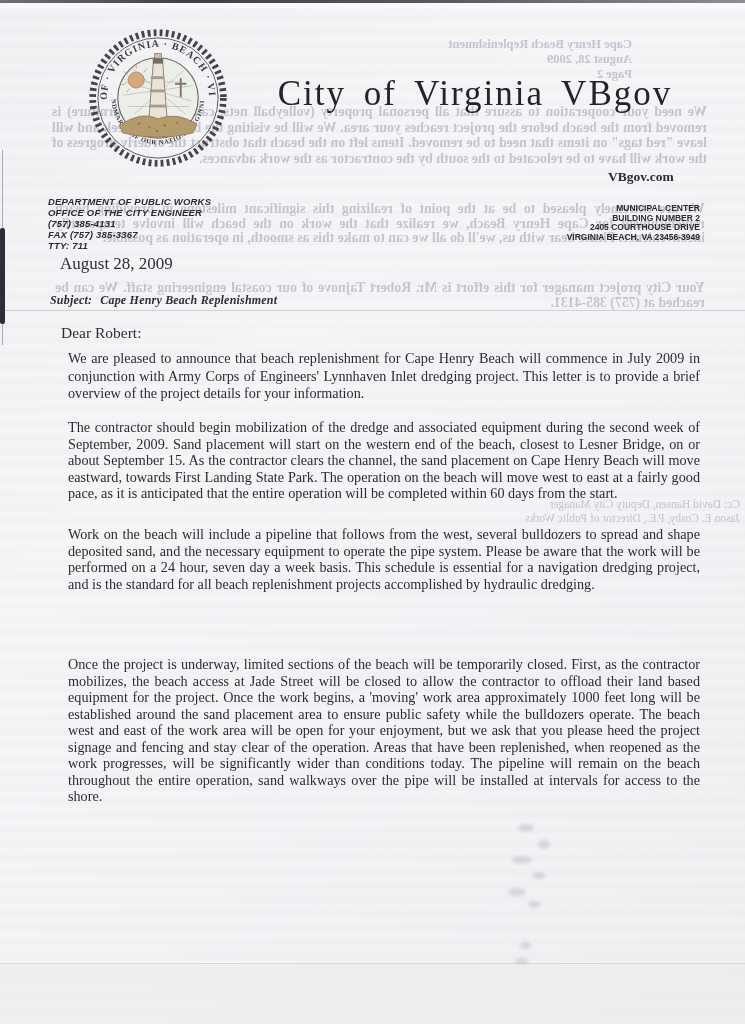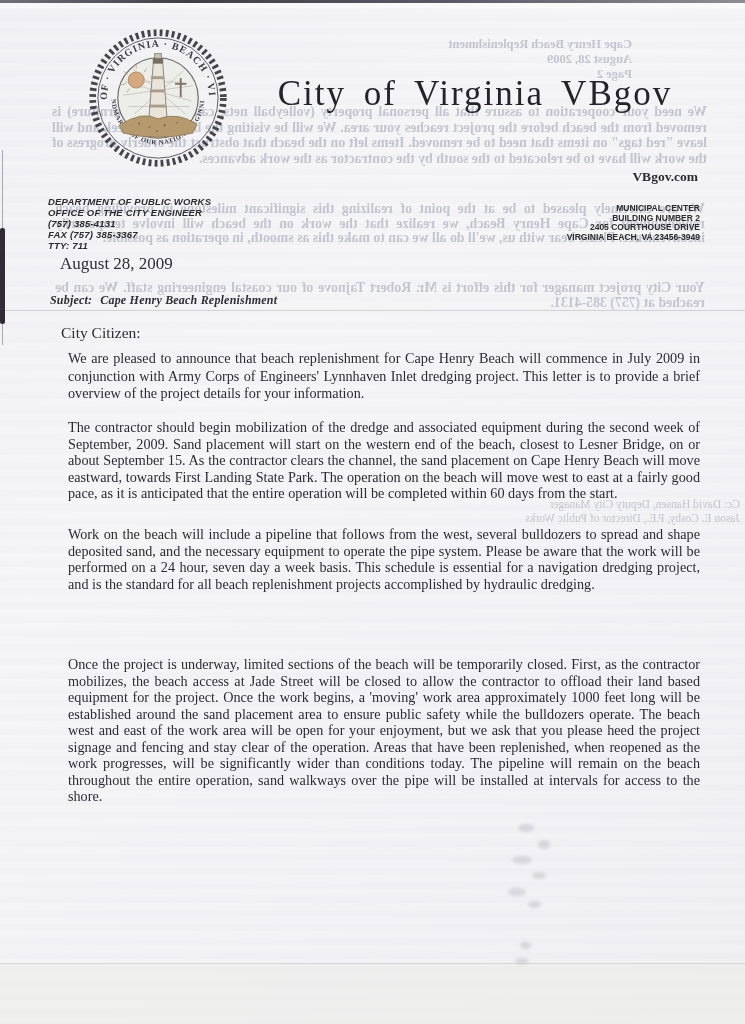--- a/index.html
+++ b/index.html
@@ -26,21 +26,21 @@
   
   .ghost{transform:scaleX(-1);color:#9aa0b2;opacity:0.55;filter:blur(0.4px);
     font-family:"Liberation Serif","DejaVu Serif",serif;z-index:1;}
   .ghost .gline{white-space:nowrap;}
   .ghost-just{text-align:justify;}
 
   
   .seal{left:83px;top:27px;width:150px;height:142px;z-index:3;}
   .brand-title{left:250px;top:74px;width:450px;z-index:3;
     font-size:35px;letter-spacing:2px;word-spacing:7px;color:#232329;text-align:center;white-space:nowrap;}
-  .website{left:608px;top:169px;width:90px;z-index:3;font-weight:bold;font-size:13.5px;color:#2a2a30;text-align:right;}
+  .website{left:608px;top:169px;width:90px;z-index:3;font-weight:bold;font-size:13.5px;color:#2a2a30;}
 
   .dept-block{left:48px;top:196px;z-index:3;font-family:"Liberation Sans","DejaVu Sans",sans-serif;
     font-weight:bold;font-size:9.5px;line-height:11px;color:#2c2c31;letter-spacing:0.2px;font-style:italic;}
   .muni-block{left:450px;top:204px;width:250px;z-index:3;text-align:right;
     font-family:"Liberation Sans","DejaVu Sans",sans-serif;font-weight:bold;font-size:8.5px;line-height:9.5px;color:#2c2c31;}
 
   
   .date{left:60px;top:254px;z-index:3;font-size:17px;}
   .subject{left:50px;top:293px;z-index:3;font-size:12px;font-weight:bold;letter-spacing:0.2px;font-style:italic;}
   .subject .sub-text{margin-left:8px;}
@@ -163,21 +163,21 @@
     <div>2405 COURTHOUSE DRIVE</div>
     <div>VIRGINIA BEACH, VA 23456-3949</div>
   </div>
 
   <div class="abs date">August 28, 2009</div>
 
   <div class="abs subject">
     <span>Subject:</span><span class="sub-text">Cape Henry Beach Replenishment</span>
   </div>
 
-  <div class="abs salutation">City Citizen:</div>
+  <div class="abs salutation">Dear Robert:</div>
 
   <div class="abs para p1">We are pleased to announce that beach replenishment for Cape Henry Beach will commence in July 2009 in conjunction with Army Corps of Engineers' Lynnhaven Inlet dredging project.  This letter is to provide a brief overview of the project details for your information.</div>
   <div class="abs para p2">The contractor should begin mobilization of the dredge and associated equipment during the second week of September, 2009.  Sand placement will start on the western end of the beach, closest to Lesner Bridge, on or about September 15.  As the contractor clears the channel, the sand placement on Cape Henry Beach will move eastward, towards First Landing State Park.  The operation on the beach will move west to east at a fairly good pace, as it is anticipated that the entire operation will be completed within 60 days from the start.</div>
   <div class="abs para p3">Work on the beach will include a pipeline that follows from the west, several bulldozers to spread and shape deposited sand, and the necessary equipment to operate the pipe system.  Please be aware that the work will be performed on a 24 hour, seven day a week basis.  This schedule is essential for a navigation dredging project, and is the standard for all beach replenishment projects accomplished by hydraulic dredging.</div>
   <div class="abs para p4">Once the project is underway, limited sections of the beach will be temporarily closed. First, as the contractor mobilizes, the beach access at Jade Street will be closed to allow the contractor to offload their land based equipment for the project.  Once the work begins, a 'moving' work area approximately 1000 feet long will be established around the sand placement area to ensure public safety while the bulldozers operate.  The beach west and east of the work area will be open for your enjoyment, but we ask that you please heed the project signage and fencing and stay clear of the operation.  Areas that have been replenished, when reopened as the work progresses, will be significantly wider than conditions today.  The pipeline will remain on the beach throughout the entire operation, sand walkways over the pipe will be installed at intervals for access to the shore.</div>
 
   <div>
     <div class="smudge" style="left:518px;top:824px;width:16px;height:8px;"></div>
     <div class="smudge" style="left:538px;top:840px;width:12px;height:9px;"></div>
     <div class="smudge" style="left:512px;top:856px;width:20px;height:8px;"></div>

